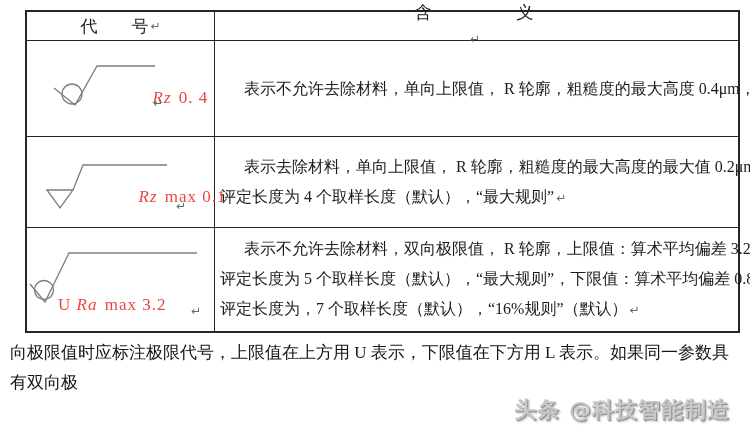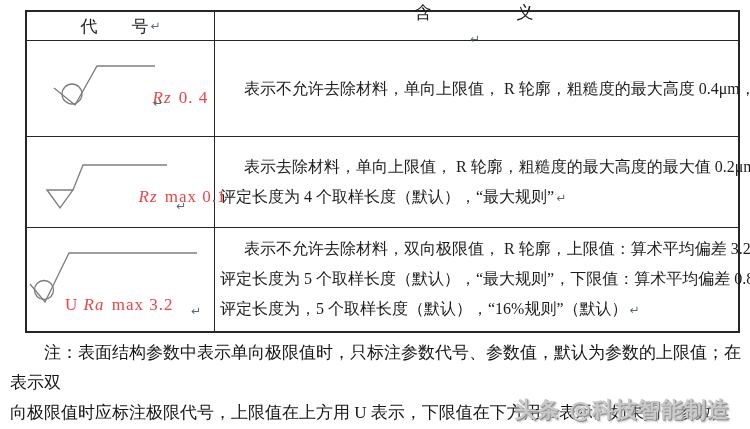--- a/index.html
+++ b/index.html
@@ -82,35 +82,34 @@
         <div class="mline"><span>评定长度为 4 个取样长度（默认），“最大规则”</span><span class="ret">↵</span></div>
       </div>
     </div>
 
     <div class="trow r3">
       <div class="cell code">
         <svg class="sym-svg" width="178" height="102" viewBox="0 0 178 102">
           <polyline points="3,56 18,74 42,25 170,25"></polyline>
           <circle cx="17" cy="62" r="9.5"></circle>
         </svg>
-        <div class="symtext" style="left:38px;top:27px;">
+        <div class="symtext" style="left:31px;top:27px;">
           <div><span>U </span><i>Ra</i><span> max 3.2</span></div>
         </div>
         <span class="sym-ret" style="left:164px;top:76px;">↵</span>
       </div>
       <div class="cell meaning">
         <div class="mline indent">表示不允许去除材料，双向极限值， R 轮廓，上限值：算术平均偏差 3.2μm，</div>
         <div class="mline">评定长度为 5 个取样长度（默认），“最大规则”，下限值：算术平均偏差 0.8μm，</div>
-        <div class="mline"><span>评定长度为，5 个取样长度（默认），“16%规则”（默认）</span><span class="ret">↵</span></div>
+        <div class="mline"><span>评定长度为，7 个取样长度（默认），“16%规则”（默认）</span><span class="ret">↵</span></div>
       </div>
     </div>
 
   </div>
 
   <div class="note">
-    <div class="first">注：表面结构参数中表示单向极限值时，只标注参数代号、参数值，默认为参数的上限值；在表示双</div>
     <div>向极限值时应标注极限代号，上限值在上方用 U 表示，下限值在下方用 L 表示。如果同一参数具有双向极</div>
 
   </div>
 
   <div class="watermark">头条 @科技智能制造</div>
 
 </div>
 
 </body></html>

